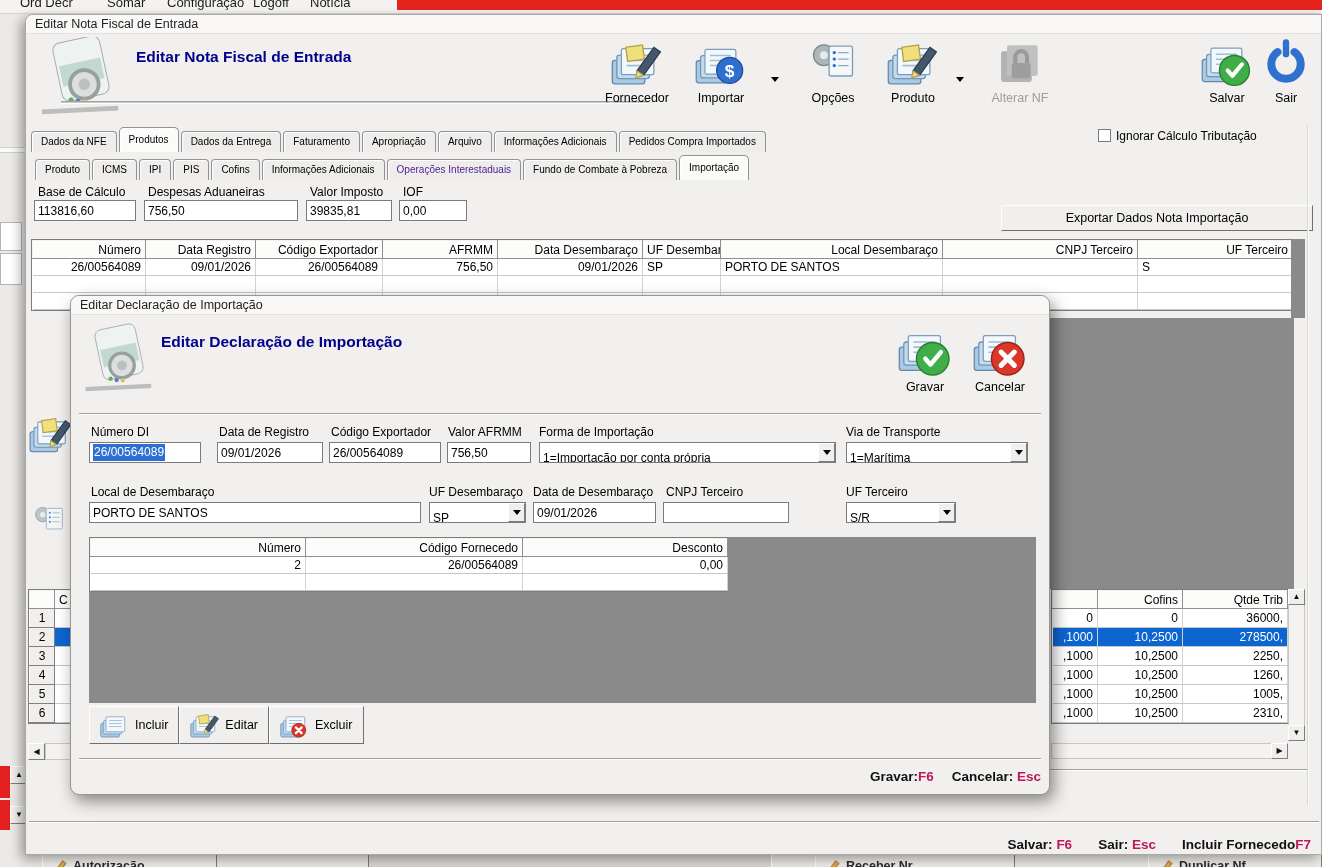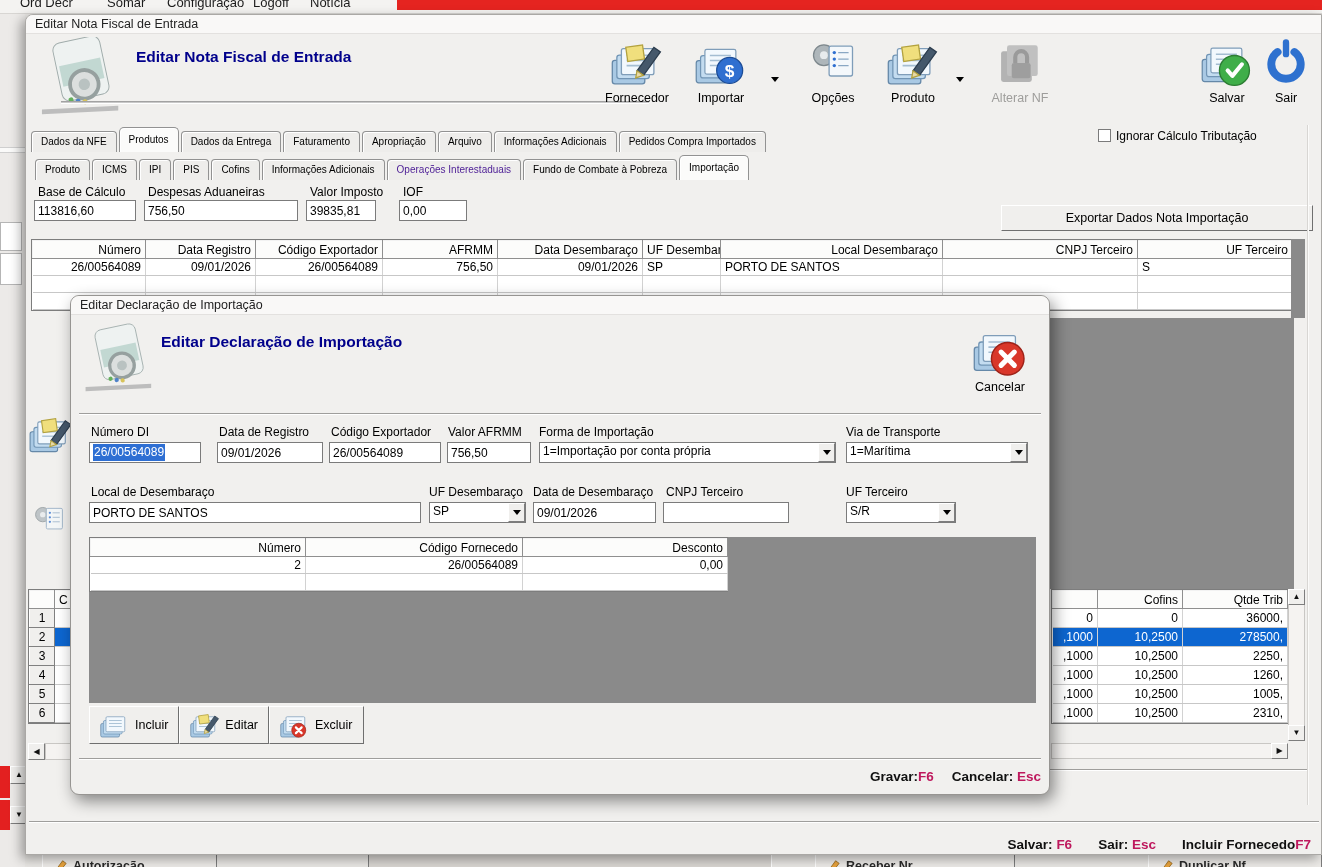--- a/index.html
+++ b/index.html
@@ -28,21 +28,21 @@
 .tabs{position:absolute;display:flex;align-items:flex-end;height:25px}
 .tab{height:21px;line-height:19px;padding:0 9px;font-size:10px;background:#eeedeb;border:1px solid #929292;border-bottom:none;border-radius:4px 4px 0 0;margin-right:2px;box-shadow:inset 1px 1px 0 #fff;white-space:nowrap}
 .tab.active{height:25px;line-height:23px;background:#fbfbfa;border-radius:5px 5px 0 0;z-index:2}
 .tab.disabled{color:#4c1d95}
 
 .flb{position:absolute;font-size:12px;white-space:nowrap}
 .tin{position:absolute;height:21px;background:#fff;border:1px solid #7b7b7b;font-size:12px;padding:0 3px;font-family:inherit;line-height:19px;color:#000}
 input.tin{outline:none}
 .seltext{display:inline-block;background:#2e6fd3;color:#fff;padding:0 1px;line-height:17px;margin-top:1px}
 .combo{position:absolute;height:21px;background:#fff;border:1px solid #7b7b7b;display:flex}
-.combo .cval{flex:1;font-size:12px;padding:1px 3px;overflow:hidden;white-space:nowrap}
+.combo .cval{flex:1;font-size:12px;padding:8px 3px;overflow:hidden;white-space:nowrap}
 .combo .cbtn{width:17px;background:#f0efed;border:1px solid;border-color:#fff #7d7d7d #7d7d7d #fff;display:flex;align-items:center;justify-content:center}
 .tri{width:0;height:0;border:4px solid transparent;border-top:5px solid #000;margin-top:4px}
 
 table.grid{border-collapse:collapse;table-layout:fixed;background:#fff;font-size:12px}
 table.grid th{background:#fcfcfb;font-weight:normal;text-align:right;padding:1px 4px;height:18px;border:1px solid;border-color:#f2f2f2 #8f8f8f #8f8f8f #f2f2f2;overflow:hidden;white-space:nowrap}
 table.grid td{padding:1px 4px;height:17px;border-right:1px solid #d2d2d2;border-bottom:1px solid #c7c7c7;overflow:hidden;white-space:nowrap;background:#fff}
 table.grid td.r{text-align:right}
 table.grid tr.selrow td{background:#0d66d0;color:#fff}
 table.grid td.rn{background:#f0efed;border:1px solid;border-color:#fff #808080 #808080 #fff;text-align:center}
 .gridwrap{position:absolute;border:1px solid #7d7d7d;background:#fff}
@@ -245,21 +245,21 @@
       <div class="tab">Fundo de Combate à Pobreza</div>
       <div class="tab active">Importação</div>
     </div>
 
     <div class="flb" style="left:12px;top:170px">Base de Cálculo</div>
     <div class="flb" style="left:122px;top:170px">Despesas Aduaneiras</div>
     <div class="flb" style="left:284px;top:170px">Valor Imposto</div>
     <div class="flb" style="left:377px;top:170px">IOF</div>
     <input class="tin" style="left: 8px; top: 185px; width: 102px;" readonly="" value="113816,60">
     <input class="tin" style="left: 118px; top: 185px; width: 154px;" readonly="" value="756,50">
-    <input class="tin" style="left: 280px; top: 185px; width: 70px;" readonly="" value="39835,81">
+    <input class="tin" style="left: 280px; top: 185px; width: 86px;" readonly="" value="39835,81">
     <input class="tin" style="left: 373px; top: 185px; width: 68px;" readonly="" value="0,00">
 
     <button class="abs btn3d" style="left:975px;top:190px;width:312px;height:26px">Exportar Dados Nota Importação</button>
 
     <div class="gridwrap" style="left:5px;top:224px;width:1262px">
       <table class="grid" style="width:1260px">
         <colgroup>
             <col style="width:113px">
             <col style="width:110px">
             <col style="width:127px">
@@ -437,20 +437,27 @@
   </div>
 
   <div class="abs modal">
     <div class="abs titlebar">Editar Declaração de Importação</div>
 
     <svg class="abs" style="left:8px;top:25px" width="82" height="78" viewBox="0 0 100 86">
         <use href="#i-device"></use>
       </svg>
     <div class="abs navy" style="left:90px;top:37px">Editar Declaração de Importação</div>
 
+    <div class="tbtn" style="left:822px;top:28px;width:64px">
+      <svg width="54" height="54" viewBox="0 0 42 40">
+          <use href="#i-stack"></use>
+          <use href="#i-check" transform="translate(27,26) scale(1.15)"></use>
+        </svg>
+      <span class="lab">Gravar</span>
+    </div>
     <div class="tbtn" style="left:895px;top:28px;width:68px">
       <svg width="54" height="54" viewBox="0 0 42 40">
           <use href="#i-stack"></use>
           <use href="#i-xmark" transform="translate(27,26) scale(1.15)"></use>
         </svg>
       <span class="lab">Cancelar</span>
     </div>
 
     <div class="abs groove" style="left:8px;top:117px;width:962px"></div>
 

